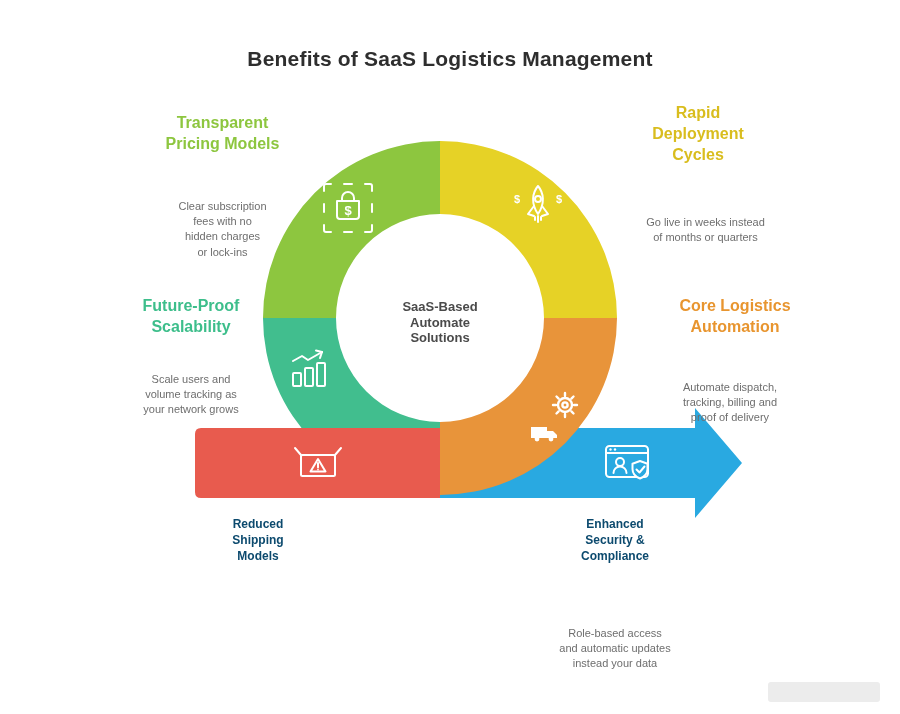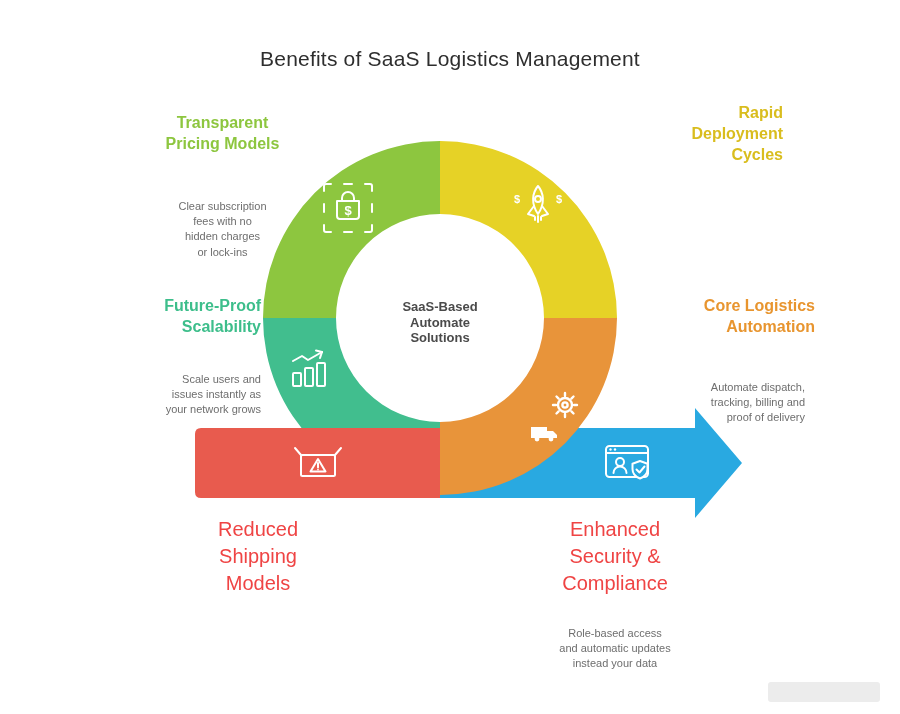--- a/index.html
+++ b/index.html
@@ -3,31 +3,31 @@
 <meta charset="utf-8">
 <style>
   html,body{margin:0;padding:0;background:#fff;}
   #stage{
     position:relative;width:900px;height:714px;background:#ffffff;overflow:hidden;
     font-family:"Liberation Sans", sans-serif;
   }
   .abs{position:absolute;}
   .title{
     left:0;right:0;top:47px;text-align:center;
-    font-size:21px;font-weight:normal;color:#2e2e2e;letter-spacing:.2px;
+    font-size:21px;font-weight:bold;color:#2e2e2e;letter-spacing:.2px;
   }
   .heading{font-weight:bold;font-size:16px;line-height:1.3;}
   .body-txt{font-size:11px;line-height:1.38;color:#6e6e6e;margin-top:28px;}
   .c-green{color:#8dc63f;}
   .c-yellow{color:#d9bd1e;}
   .c-orange{color:#e8952f;}
   .c-teal{color:#3dbe8b;}
   .tc{text-align:center;}
-  .tl{text-align:right;}
-  .bottom-head{font-size:20px;font-weight:normal;line-height:1.35;color:#ef4444;}
+  .tl{text-align:center;}
+  .bottom-head{font-size:12px;font-weight:bold;line-height:1.35;color:#0c4a6e;}
   .center-label{
     left:370px;top:299px;width:140px;text-align:center;
     font-size:13px;font-weight:bold;line-height:1.2;color:#4a4a4a;
   }
   .watermark{
     left:768px;top:682px;width:112px;height:20px;background:#ececec;border-radius:3px;
     color:#c9c9c9;font-size:11px;line-height:20px;text-align:center;
   }
   svg text{font-family:"Liberation Sans", sans-serif;}
 </style>
@@ -143,38 +143,42 @@
     <div>fees with no</div>
     <div>hidden charges</div>
     <div>or lock-ins</div>
   </div>
 
   <div class="abs heading c-yellow tl" style="left:613px;top:103px;width:170px;">
     <div>Rapid</div>
     <div>Deployment</div>
     <div>Cycles</div>
   </div>
+  <div class="abs body-txt tl" style="left:613px;top:187px;width:185px;">
+    <div>Go live in weeks instead</div>
+    <div>of months or quarters</div>
+  </div>
 
   <div class="abs heading c-orange tl" style="left:655px;top:296px;width:160px;">
     <div>Core Logistics</div>
     <div>Automation</div>
   </div>
   <div class="abs body-txt tl" style="left:655px;top:352px;width:150px;">
     <div>Automate dispatch,</div>
     <div>tracking, billing and</div>
     <div>proof of delivery</div>
   </div>
 
   <div class="abs heading c-teal tl" style="left:121px;top:296px;width:140px;">
     <div>Future-Proof</div>
     <div>Scalability</div>
   </div>
   <div class="abs body-txt tl" style="left:121px;top:344px;width:140px;">
     <div>Scale users and</div>
-    <div>issues instantly as</div>
+    <div>volume tracking as</div>
     <div>your network grows</div>
   </div>
 
   <div class="abs bottom-head tc" style="left:178px;top:516px;width:160px;">
     <div>Reduced</div>
     <div>Shipping</div>
     <div>Models</div>
   </div>
 
   <div class="abs bottom-head tc" style="left:535px;top:516px;width:160px;">

